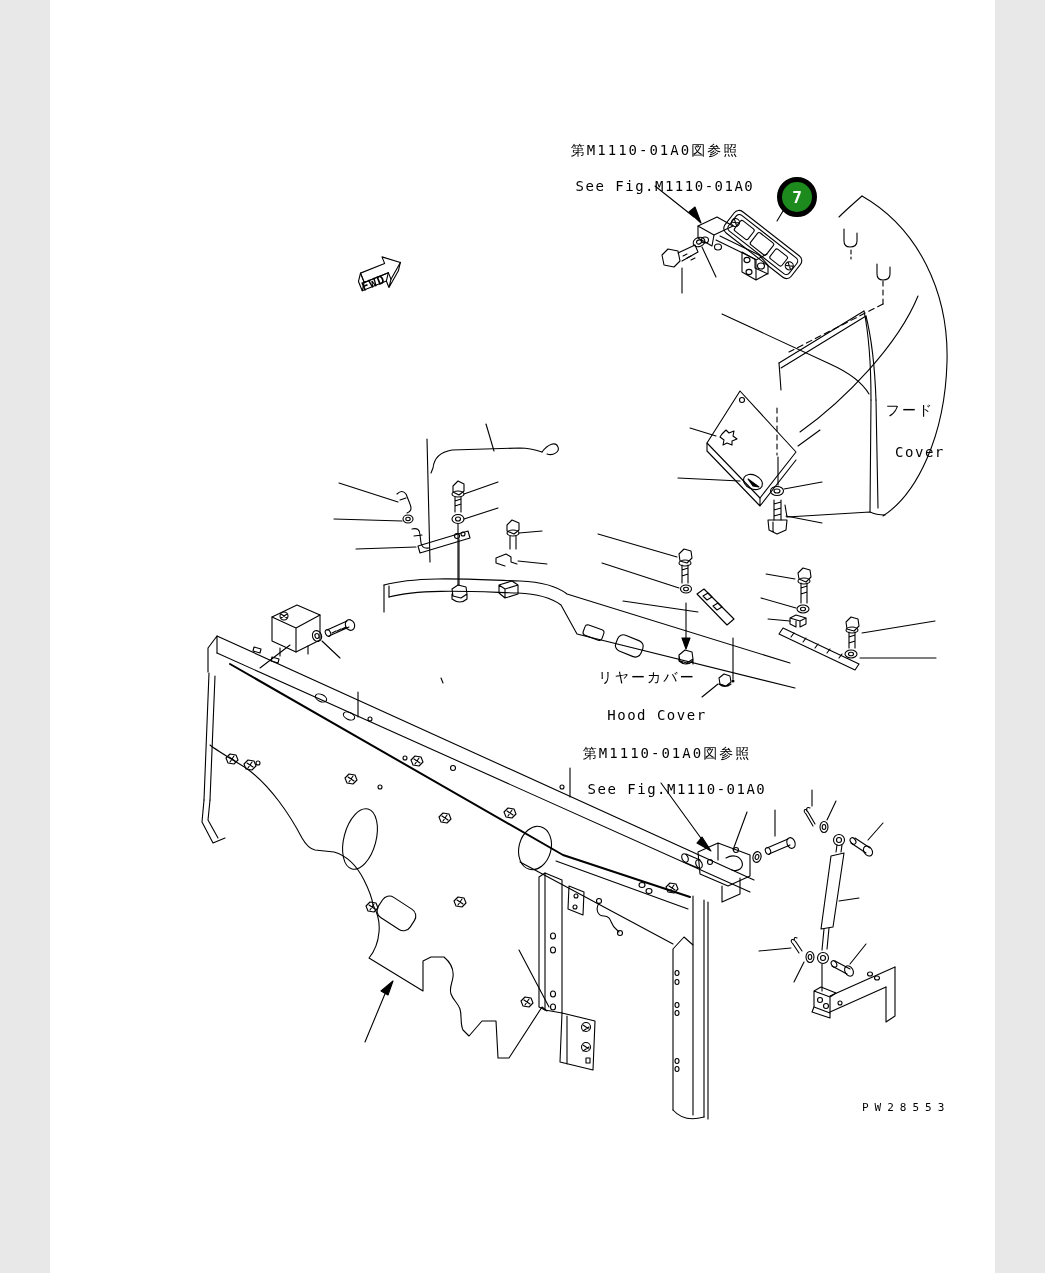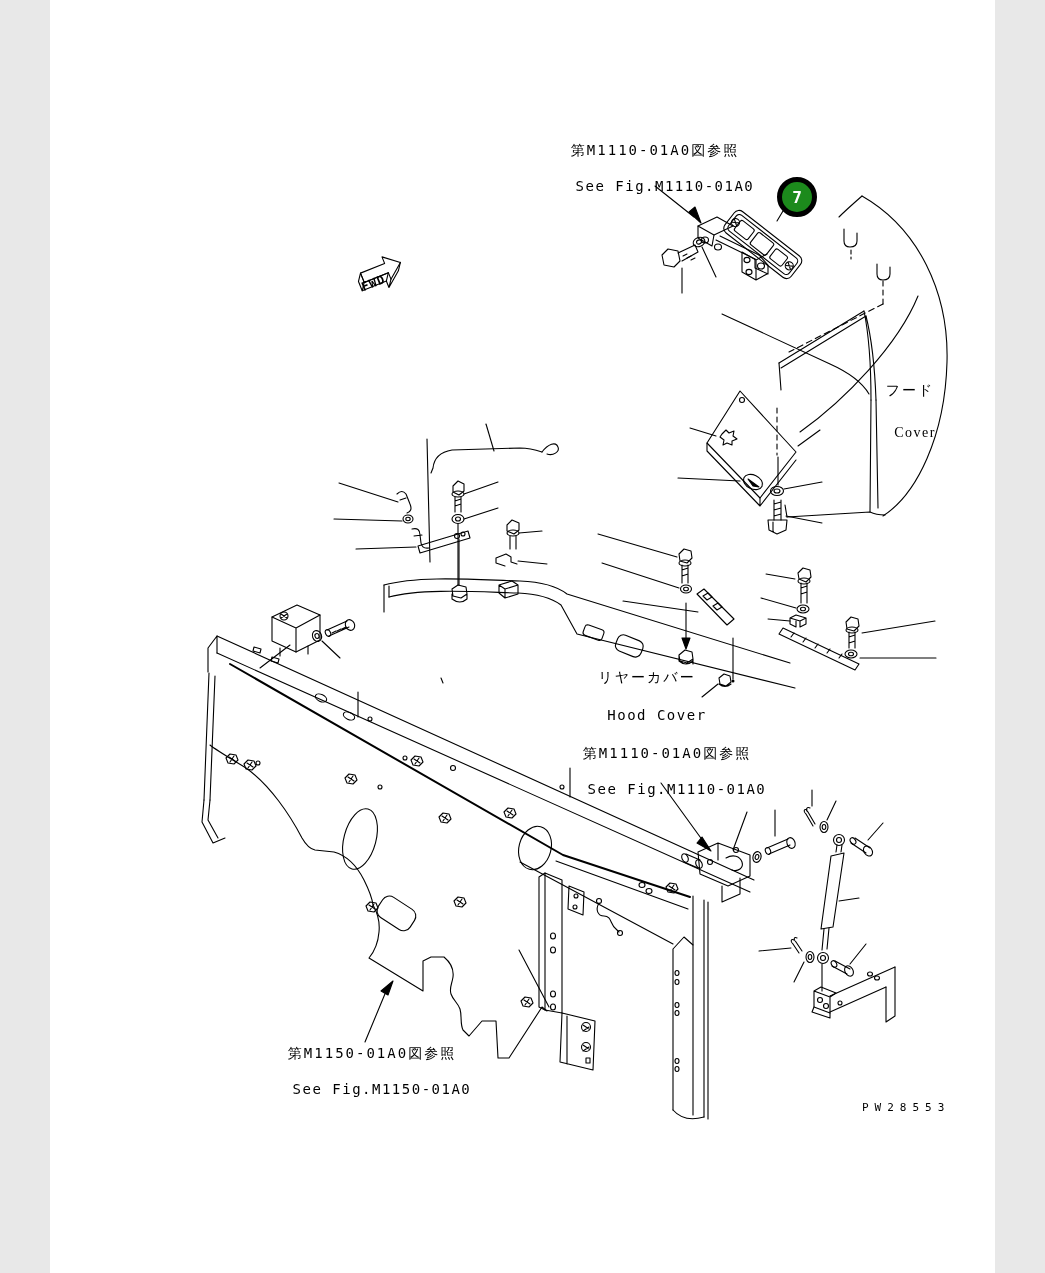--- a/index.html
+++ b/index.html
@@ -434,31 +434,28 @@
 <div class="lbl ctr" style="left:605px;top:141px;"><span class="jp">第M1110-01A0図参照</span><br>
   <span>See Fig.M1110-01A0</span>
 </div>
 
 <div class="badge" style="left:727px;top:177px;background:#1c8a1c;color:#ffffff;">
   <span>7</span>
 </div>
 
 <div class="fwd" style="left:311px;top:276px;">FWD</div>
 
-<div class="lbl ctr" style="left:860px;top:380px;line-height:21px;font-family:Liberation Serif, serif;"><span class="jp">フード</span><br>
+<div class="lbl ctr" style="left:860px;top:400px;line-height:21px;"><span class="jp">フード</span><br>
   <span>Cover</span>
 </div>
 
 <div class="lbl ctr" style="left:597px;top:668px;line-height:19px;"><span class="jp">リヤーカバー</span><br>
   <span>Hood Cover</span>
 </div>
 
 <div class="lbl ctr" style="left:617px;top:744px;"><span class="jp">第M1110-01A0図参照</span><br>
   <span>See Fig.M1110-01A0</span>
 </div>
 
-<div class="lbl ctr" style="left:322px;top:1044px;"><span class="jp">第M1150-01A0図参照</span><br>
-  <span>See Fig.M1150-01A0</span>
-</div>
 
 <div class="pw" style="left:812px;top:1101px;">PW28553</div>
 
 </div>
 
 </body></html>

